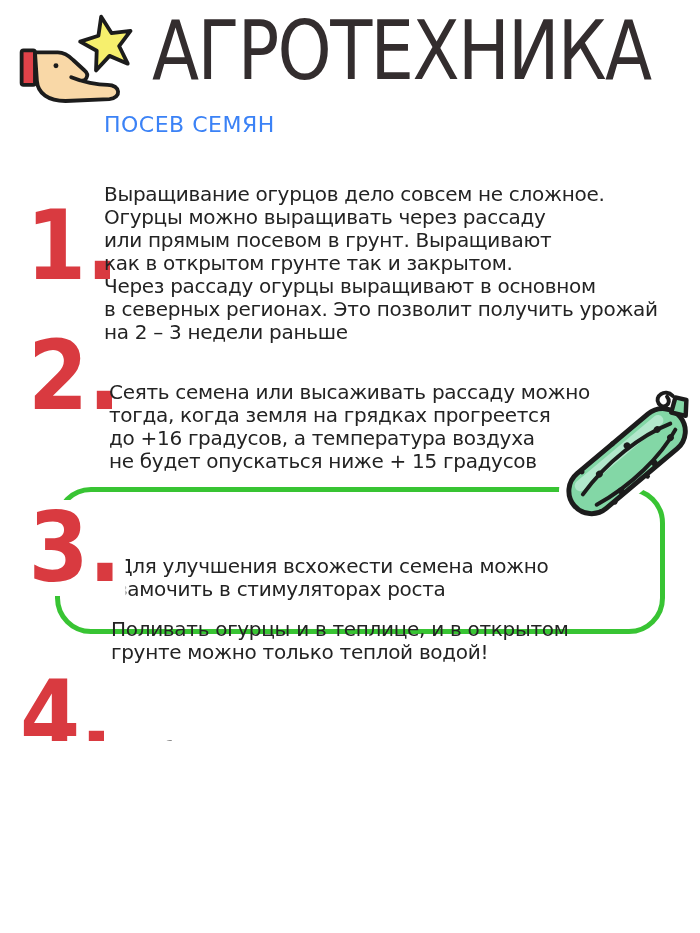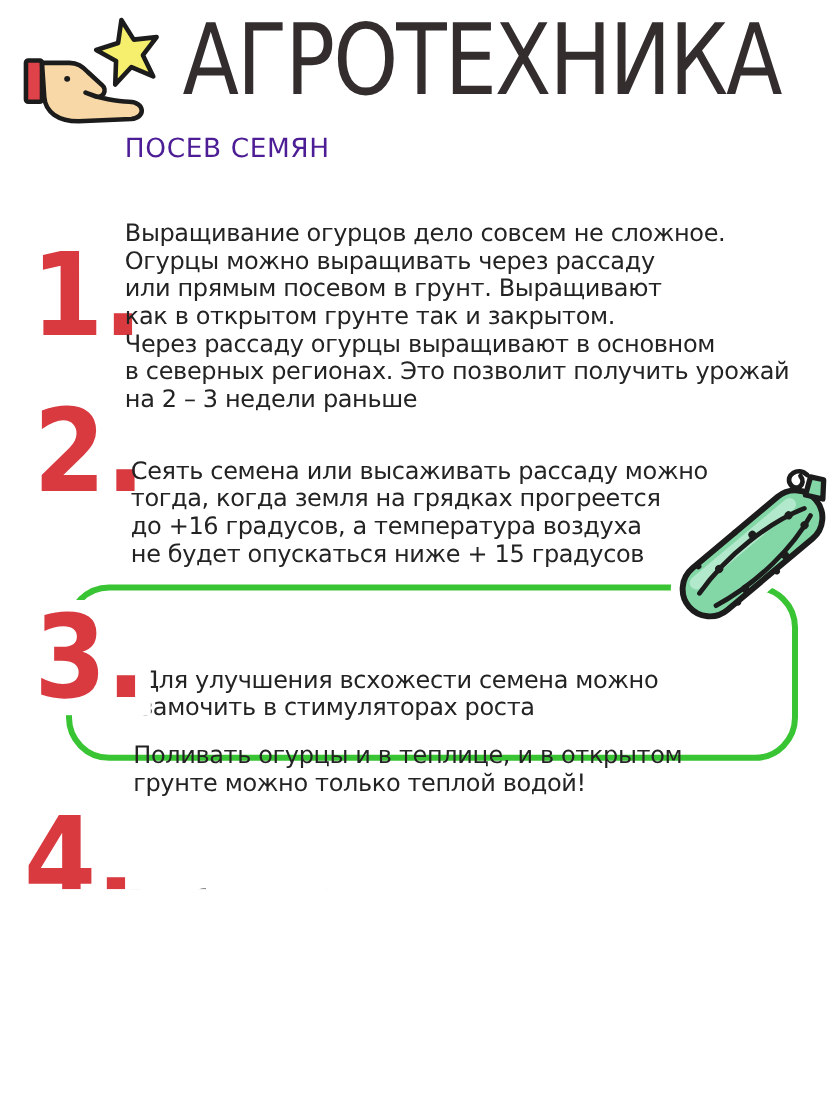--- a/index.html
+++ b/index.html
@@ -30,21 +30,21 @@
     transform-origin:left top;
     white-space:nowrap;
   }
   .num-1{left:26px;top:198px;}
   .num-2{left:28px;top:328px;}
   .num-3{left:24px;top:500px;background:#ffffff;padding:0 5px;z-index:3;}
   .num-4{left:20px;top:668px;}
   .heading{
     position:absolute;
     font-size:22px;line-height:1.2;
-    color:#4c1d95;
+    color:#3b82f6;
     letter-spacing:0.5px;
     white-space:nowrap;
   }
   .heading-1{left:104px;top:112px;}
   .heading-3{left:113px;top:451px;}
   .heading-4{left:104px;top:666px;}
   .para{
     position:absolute;
     font-size:20px;line-height:23px;
     letter-spacing:-0.3px;

